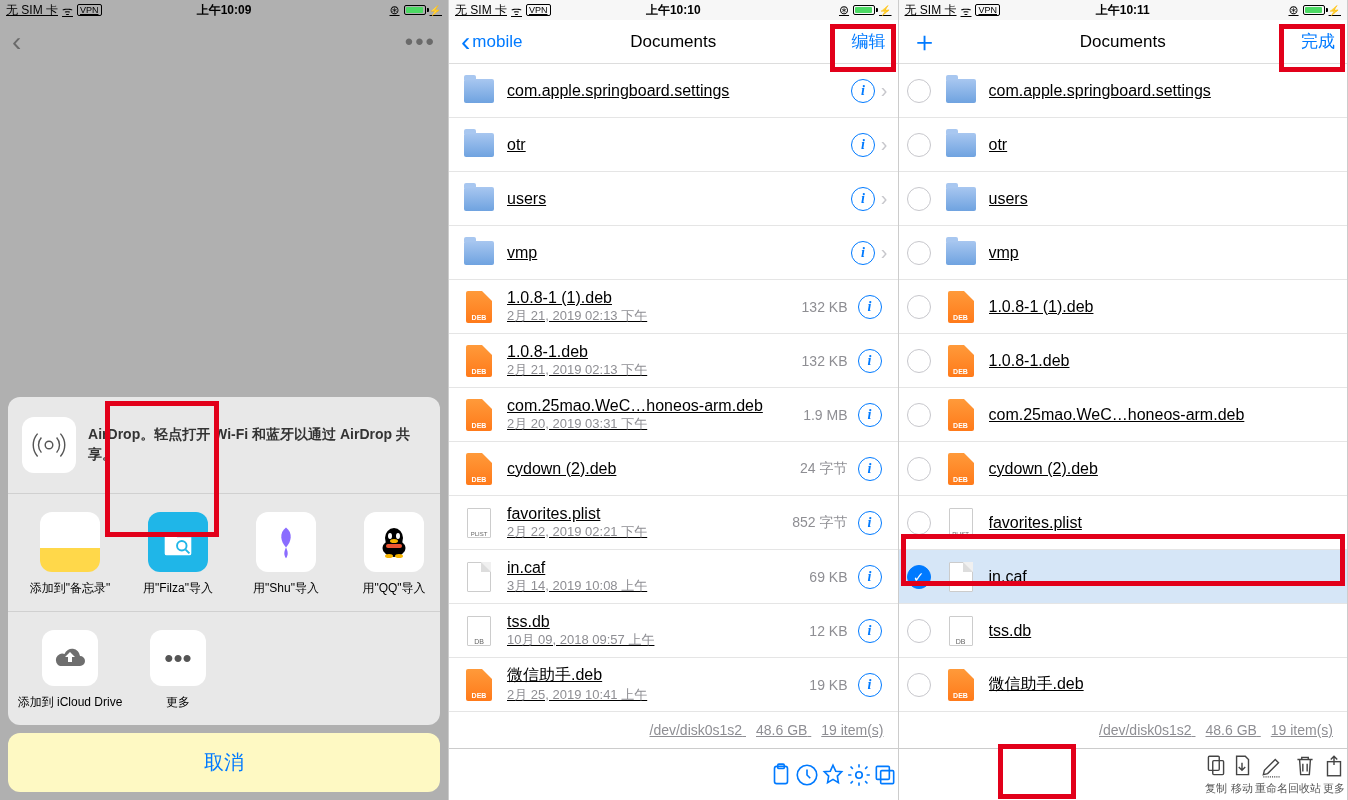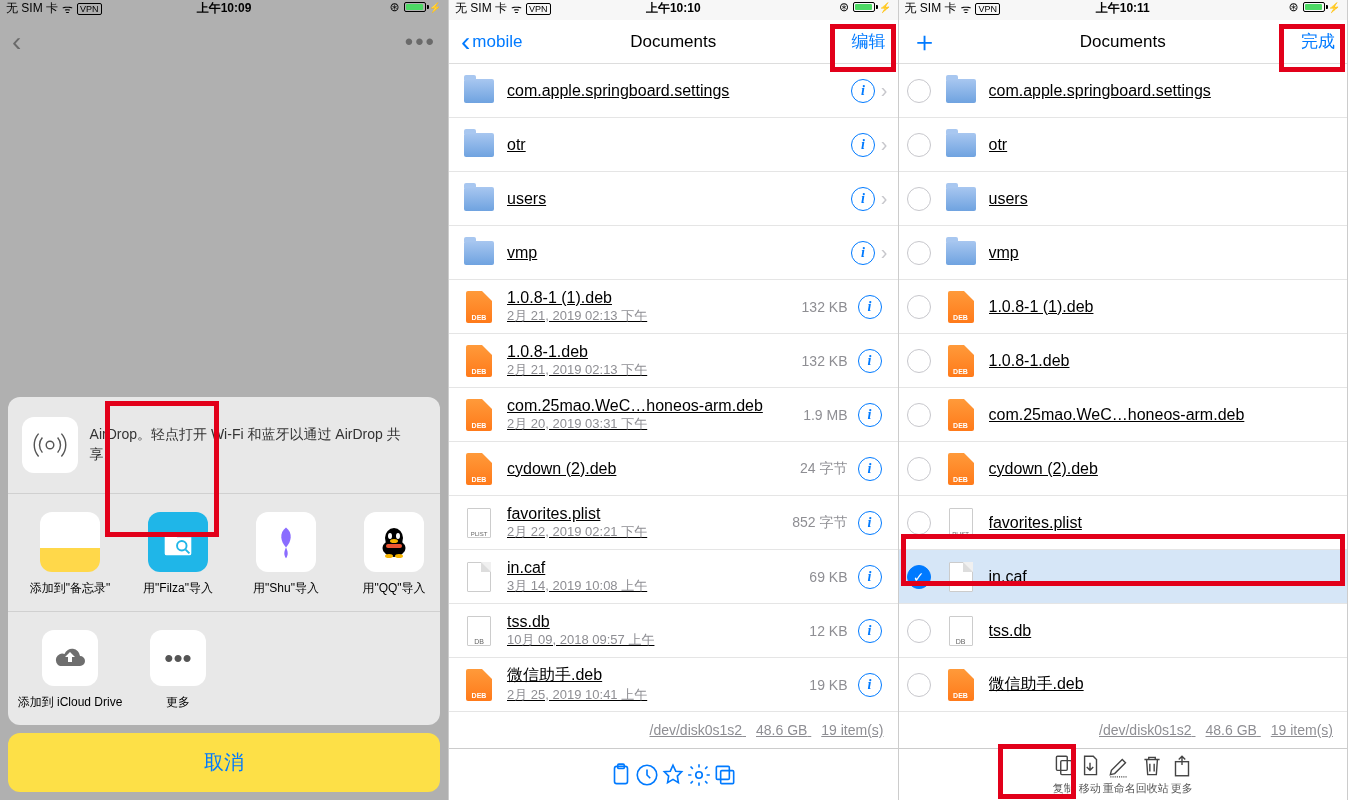--- a/index.html
+++ b/index.html
@@ -1,54 +1,54 @@
 <!DOCTYPE html>
 <html><head>
 <meta charset="utf-8">
 <style>
 * { margin: 0; padding: 0; box-sizing: border-box; font-family: -apple-system, "Helvetica Neue", Arial, sans-serif; }
 body { background: #fff; display: flex; width: 1348px; height: 800px; overflow: hidden; }
 .panel { position: relative; border-right: 1px solid #ccc; display: flex; flex-direction: column; }
 .panel1 { width: 449px; background: #b0b0b0; }
 .panel2, .panel3 { width: 449.5px; background: #fff; }
 
-.status-bar { height: 20px; display: flex; align-items: flex-start; justify-content: space-between; padding: 0 6px; font-size: 12px; font-weight: 500; }
+.status-bar { height: 20px; display: flex; align-items: center; justify-content: space-between; padding: 0 6px; font-size: 12px; font-weight: 500; text-decoration: underline; }
 .status-bar .left, .status-bar .right { display: flex; align-items: center; gap: 4px; }
 .status-bar .center { position: absolute; left: 50%; transform: translateX(-50%); font-weight: 600; }
 .panel1 .status-bar { background: #b0b0b0; color: #000; }
 .battery { display: inline-flex; align-items: center; }
 .battery-body { width: 22px; height: 10px; border: 1px solid #000; border-radius: 2px; position: relative; }
 .battery-fill { position: absolute; left: 1px; top: 1px; bottom: 1px; width: 85%; background: #4cd964; border-radius: 1px; }
 .battery-tip { width: 2px; height: 4px; background: #000; margin-left: 1px; border-radius: 0 1px 1px 0; }
 .vpn-box { border: 1px solid #000; border-radius: 2px; padding: 0 2px; font-size: 9px; }
 
 .p1-nav { height: 44px; display: flex; align-items: center; justify-content: space-between; padding: 0 12px; }
 .back-chevron { font-size: 28px; color: #6a6a6a; }
 .more-dots { font-size: 24px; color: #6a6a6a; letter-spacing: 2px; }
 .p1-body { flex: 1; display: flex; align-items: center; justify-content: center; }
 .file-placeholder { width: 50px; height: 60px; background: #999; border-radius: 2px 8px 2px 2px; display: flex; align-items: center; justify-content: center; font-size: 28px; color: #777; position: relative; }
 .file-placeholder::before { content: ''; position: absolute; top: 0; right: 0; width: 12px; height: 12px; background: #b0b0b0; border-bottom-left-radius: 2px; }
 
 .sheet { position: absolute; bottom: 0; left: 0; right: 0; padding: 8px; }
 .sheet-card { background: #e8e8e8; border-radius: 12px; margin-bottom: 8px; }
-.airdrop-row { display: flex; align-items: center; padding: 20px 14px; border-bottom: 1px solid #d0d0d0; }
+.airdrop-row { display: flex; align-items: center; padding: 20px 14px; border-bottom: 1px solid #d0d0d0; font-weight: bold; }
 .airdrop-icon { width: 56px; height: 56px; background: #fff; border-radius: 12px; display: flex; align-items: center; justify-content: center; margin-right: 12px; }
 .airdrop-svg { width: 38px; height: 38px; }
 .airdrop-text { font-size: 14px; color: #333; line-height: 1.4; }
 .share-row { display: flex; padding: 18px 8px 14px; overflow: hidden; }
 .share-item { flex: 0 0 108px; display: flex; flex-direction: column; align-items: center; gap: 8px; font-size: 12px; text-align: center; }
 .share-icon { width: 60px; height: 60px; border-radius: 12px; display: flex; align-items: center; justify-content: center; font-size: 32px; }
 .share-icon.notes { background: linear-gradient(#fff 60%, #ffd84a 60%); }
 .share-icon.filza { background: #1fb6e8; color: #fff; }
 .share-icon.shu { background: #fff; color: #7a5cff; }
 .share-icon.qq { background: #fff; }
 .action-row { display: flex; padding: 18px 8px 14px; border-top: 1px solid #d0d0d0; }
 .action-item { flex: 0 0 108px; display: flex; flex-direction: column; align-items: center; gap: 8px; font-size: 12px; text-align: center; }
 .action-icon { width: 56px; height: 56px; background: #fff; border-radius: 12px; display: flex; align-items: center; justify-content: center; font-size: 26px; color: #555; }
-.cancel-btn { background: #fde047; border-radius: 12px; text-align: center; padding: 16px; font-size: 20px; color: #007aff; font-weight: 500; }
+.cancel-btn { background: #fef9c3; border-radius: 12px; text-align: center; padding: 16px; font-size: 20px; color: #007aff; font-weight: 500; }
 
 .highlight-box { border: 5px solid #e2001a; position: absolute; pointer-events: none; }
 
 .nav2 { height: 44px; display: flex; align-items: center; justify-content: space-between; padding: 0 12px; border-bottom: 1px solid #ddd; }
 .nav-back { color: #007aff; font-size: 17px; display: flex; align-items: center; gap: 2px; }
 .nav-back-chev { font-size: 28px; font-weight: 300; }
 .nav-title { position: absolute; left: 50%; transform: translateX(-50%); font-size: 17px; font-weight: 400; }
 .nav-edit { color: #007aff; font-size: 17px; }
 .nav-plus { color: #007aff; font-size: 28px; font-weight: 300; }
 
@@ -70,21 +70,21 @@
 .row-name { font-size: 16px; color: #000; white-space: nowrap; overflow: hidden; text-overflow: ellipsis; }
 .row-sub { font-size: 13px; color: #8e8e93; }
 .row-size { font-size: 14px; color: #8e8e93; margin-right: 10px; }
 .info-circle { width: 24px; height: 24px; border: 1.5px solid #007aff; border-radius: 50%; color: #007aff; display: flex; align-items: center; justify-content: center; font-family: serif; font-style: italic; font-weight: bold; font-size: 14px; margin-right: 6px; }
 .disc-chev { color: #c7c7cc; font-size: 20px; }
 .row.selected { background: #d6e6f7; }
 
 .list-footer { text-align: right; padding: 10px 14px; font-size: 14px; color: #8e8e93; text-decoration: underline; }
 .list-footer span { margin-left: 10px; }
 
-.toolbar { height: 52px; border-top: 1px solid #ccc; display: flex; align-items: center; justify-content: center; }
+.toolbar { height: 52px; border-top: 1px solid #ccc; display: flex; align-items: center; justify-content: flex-end; }
 .tb-item { display: flex; flex-direction: column; align-items: center; font-size: 11px; color: #555; gap: 2px; }
 .tb-item.blue { color: #007aff; }
 .tb-svg { width: 26px; height: 26px; }
 </style>
 </head>
 <body>
 
 <div class="panel panel1">
   <div class="status-bar">
     <div class="left">

